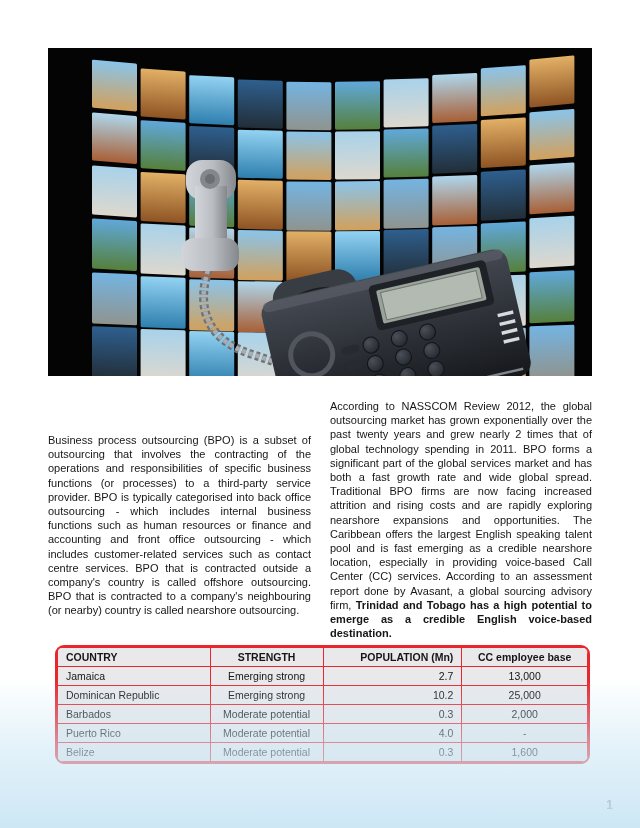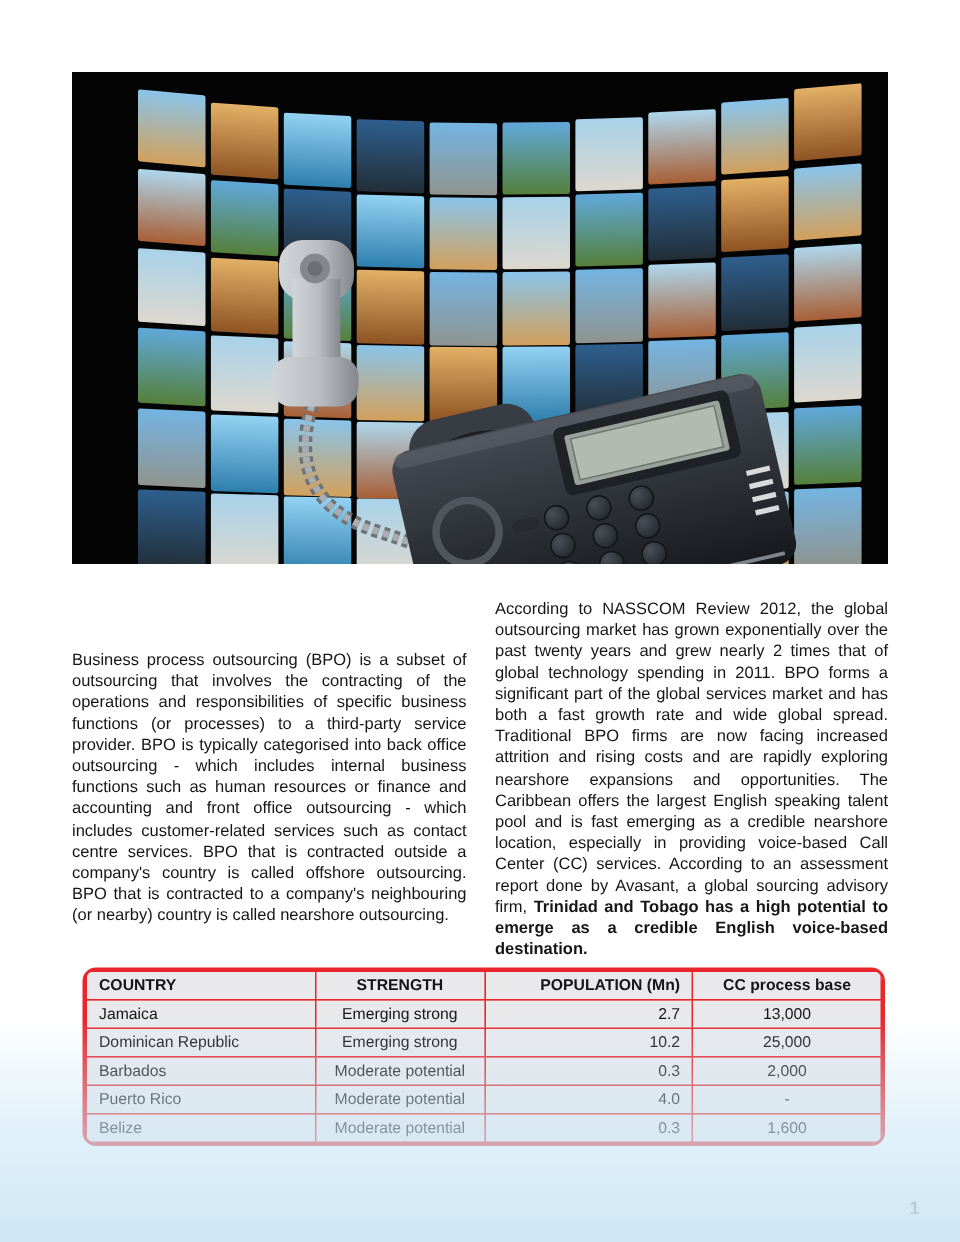--- a/index.html
+++ b/index.html
@@ -316,21 +316,21 @@
 
   <p class="body-col col-right"><span>According to NASSCOM Review 2012, the global outsourcing market has grown exponentially over the past twenty years and grew nearly 2 times that of global technology spending in 2011. BPO forms a significant part of the global services market and has both a fast growth rate and wide global spread. Traditional BPO firms are now facing increased attrition and rising costs and are rapidly exploring nearshore expansions and opportunities. The Caribbean offers the largest English speaking talent pool and is fast emerging as a credible nearshore location, especially in providing voice-based Call Center (CC) services. According to an assessment report done by Avasant, a global sourcing advisory firm, </span><b>Trinidad and Tobago has a high potential to emerge as a credible English voice-based destination.</b></p>
 
   <div class="table-wrap">
     <table>
       <thead>
         <tr>
           <th>COUNTRY</th>
           <th>STRENGTH</th>
           <th>POPULATION (Mn)</th>
-          <th>CC process base</th>
+          <th>CC employee base</th>
         </tr>
       </thead>
       <tbody>
         <tr>
           <td>Jamaica</td>
           <td>Emerging strong</td>
           <td>2.7</td>
           <td>13,000</td>
         </tr>
         <tr>

